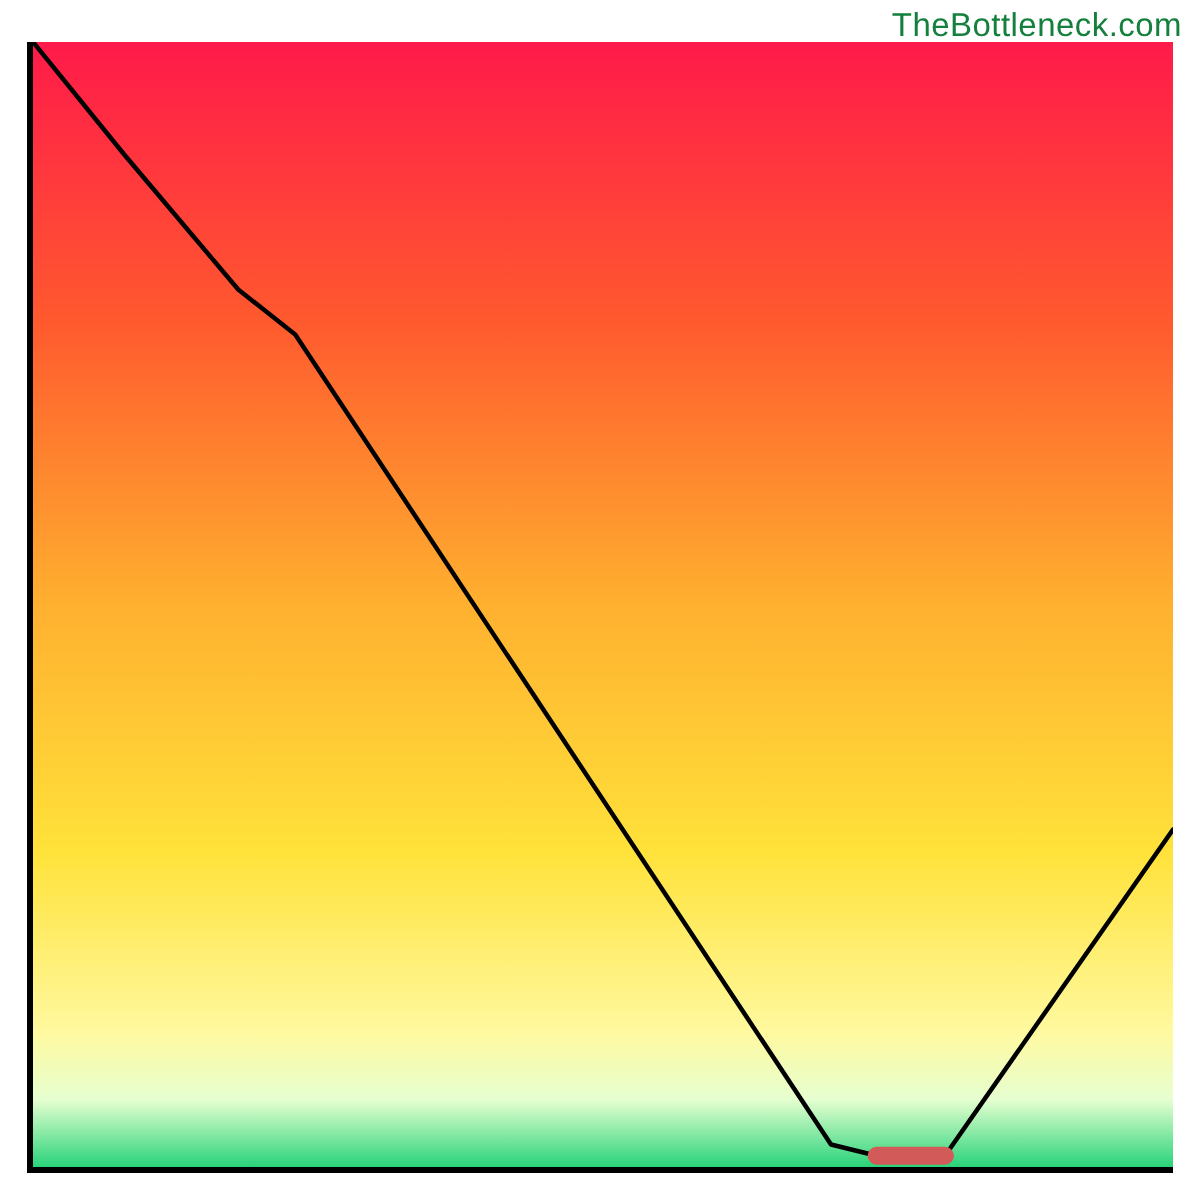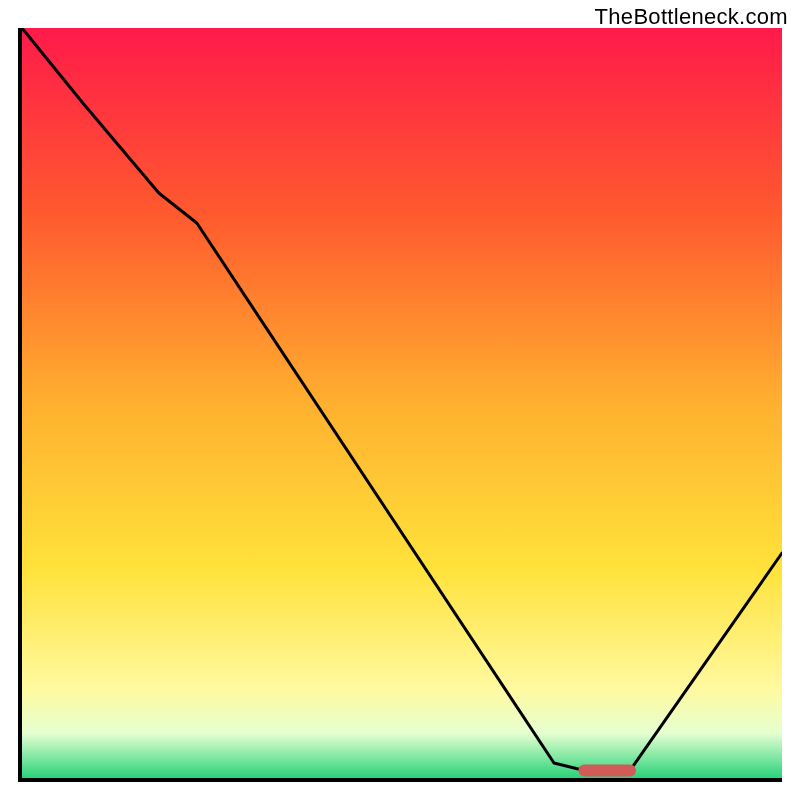--- a/index.html
+++ b/index.html
@@ -13,21 +13,21 @@
   }
   .canvas {
     position: relative;
     width: 800px;
     height: 800px;
   }
   .watermark {
     position: absolute;
     top: 4px;
     right: 12px;
-    color: #000000;
+    color: #15803d;
     font-size: 22px;
     font-weight: 500;
     letter-spacing: 0.3px;
     user-select: none;
   }
   .plot-frame {
     position: absolute;
     left: 18px;
     top: 28px;
     width: 764px;

